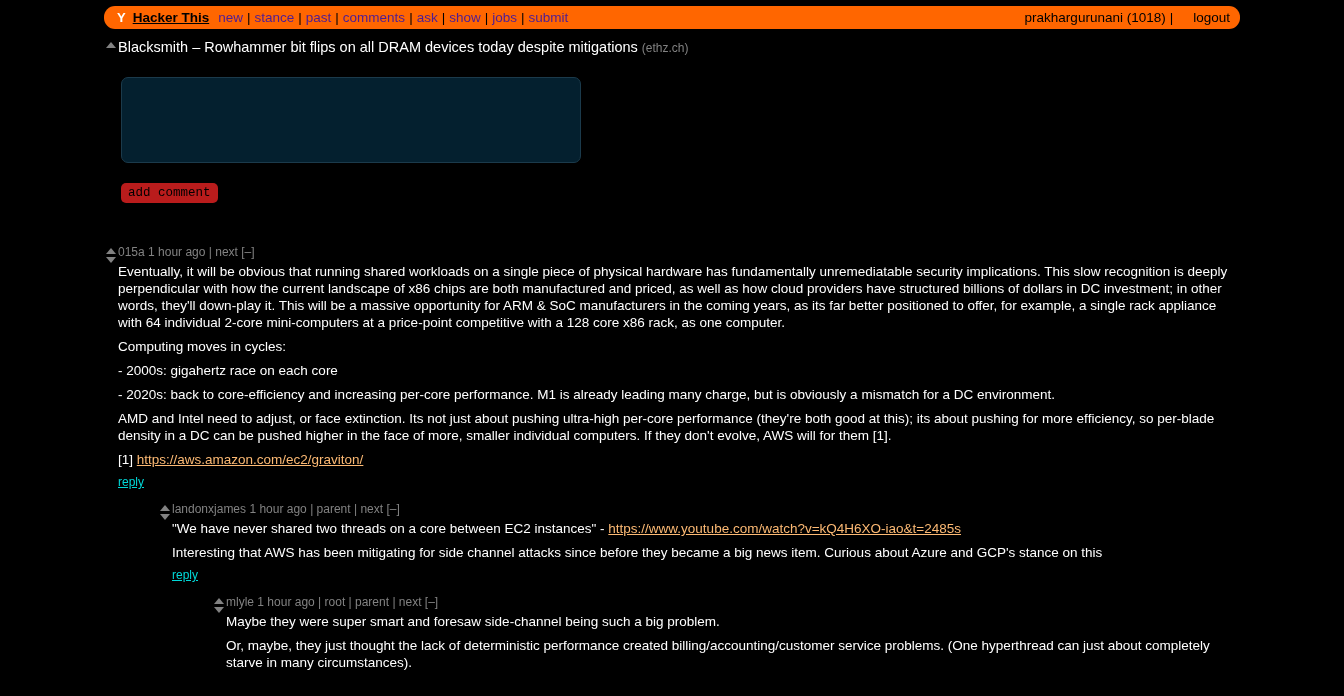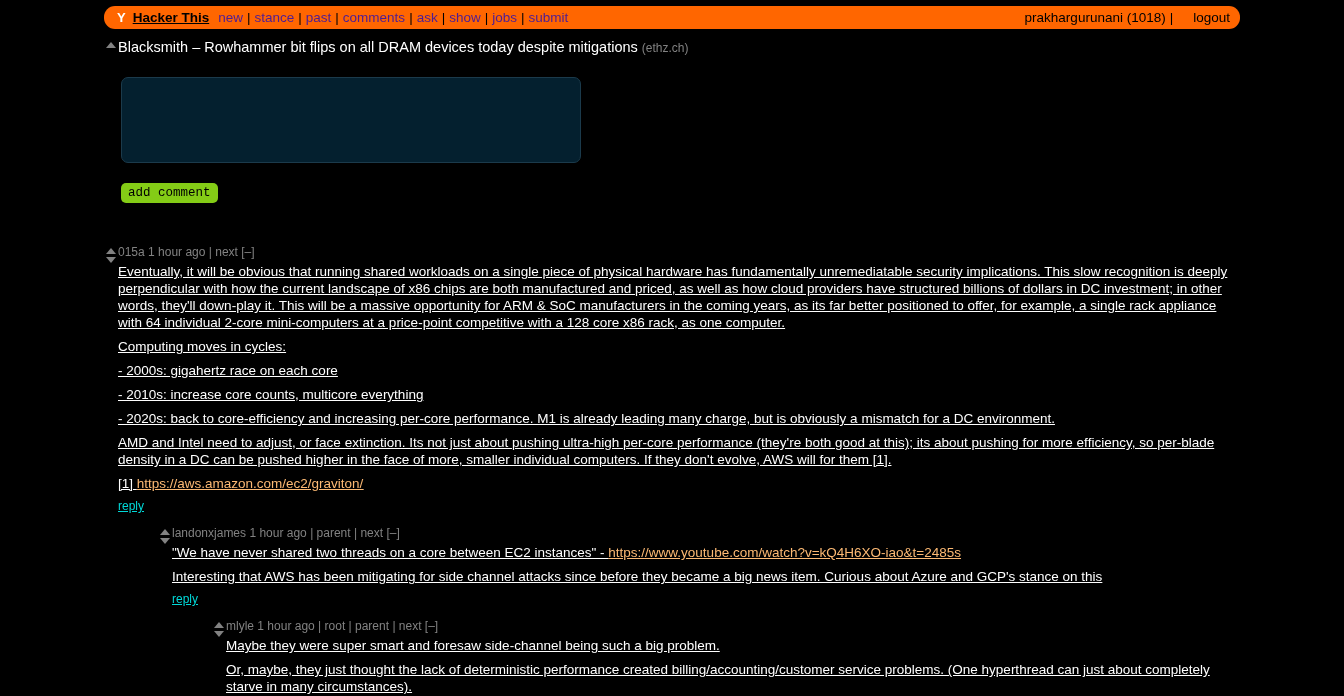--- a/index.html
+++ b/index.html
@@ -133,21 +133,21 @@
     font-family: "Liberation Mono", monospace;
     font-size: 13px;
     padding: 5px;
     box-sizing: border-box;
     resize: none;
     outline: none;
   }
   #add-comment-btn {
     display: inline-block;
     margin-top: 17px;
-    background: #84cc16;
+    background: #b91c1c;
     color: #000000;
     border: none;
     border-radius: 5px;
     font-family: "Liberation Mono", monospace;
     font-size: 12.5px;
     padding: 3px 7px;
     cursor: pointer;
     line-height: 14px;
   }
 
@@ -157,21 +157,21 @@
   .comment .vote-col { padding-top: 3px; }
   .cmt-body { flex: 1; min-width: 0; }
   .cmt-head {
     font-size: 12px;
     color: #828282;
     line-height: 15px;
     margin-bottom: 3px;
   }
   .cmt-head a { color: #828282; text-decoration: none; }
   .cmt-text { font-size: 13.5px; line-height: 17px; color: #ffffff; }
-  .cmt-text p { margin: 0 0 7px 0; text-decoration: underline; }
+  .cmt-text p { margin: 0 0 7px 0; }
   .cmt-text p:last-child { margin-bottom: 0; }
   .cmt-text a { color: #fdba74; text-decoration: underline; }
   .reply-link {
     display: inline-block;
     margin-top: 7px;
     font-size: 12px;
     color: #00d8d8;
   }
   .indent-1 { margin-left: 40px; margin-top: 13px; }
   .indent-2 { margin-left: 40px; margin-top: 13px; }
@@ -240,21 +240,20 @@
         <div class="cmt-head">
           <a href="#">015a</a>
           <a href="#">1 hour ago</a>
           <span>|</span>
           <a href="#">next [–]</a>
         </div>
         <div class="cmt-text">
           <p>Eventually, it will be obvious that running shared workloads on a single piece of physical hardware has fundamentally unremediatable security implications. This slow recognition is deeply perpendicular with how the current landscape of x86 chips are both manufactured and priced, as well as how cloud providers have structured billions of dollars in DC investment; in other words, they'll down-play it. This will be a massive opportunity for ARM &amp; SoC manufacturers in the coming years, as its far better positioned to offer, for example, a single rack appliance with 64 individual 2-core mini-computers at a price-point competitive with a 128 core x86 rack, as one computer.</p>
           <p>Computing moves in cycles:</p>
           <p>- 2000s: gigahertz race on each core</p>
-          <p>- 2010s: increase core counts, multicore everything</p>
           <p>- 2020s: back to core-efficiency and increasing per-core performance. M1 is already leading many charge, but is obviously a mismatch for a DC environment.</p>
           <p>AMD and Intel need to adjust, or face extinction. Its not just about pushing ultra-high per-core performance (they're both good at this); its about pushing for more efficiency, so per-blade density in a DC can be pushed higher in the face of more, smaller individual computers. If they don't evolve, AWS will for them [1].</p>
           <p><span>[1] </span><a href="#">https://aws.amazon.com/ec2/graviton/</a></p>
         </div>
         <a class="reply-link" href="#">reply</a>
 
         
         <div class="comment indent-1">
           <div class="vote-col">
             <div class="arrow-up"></div>

